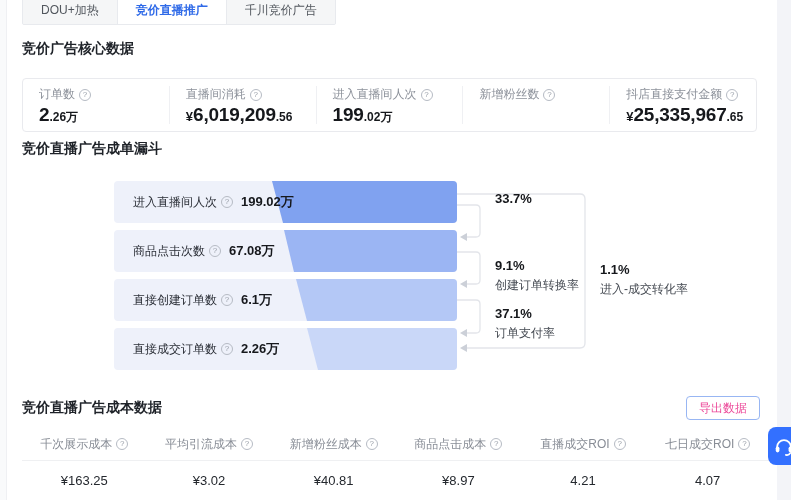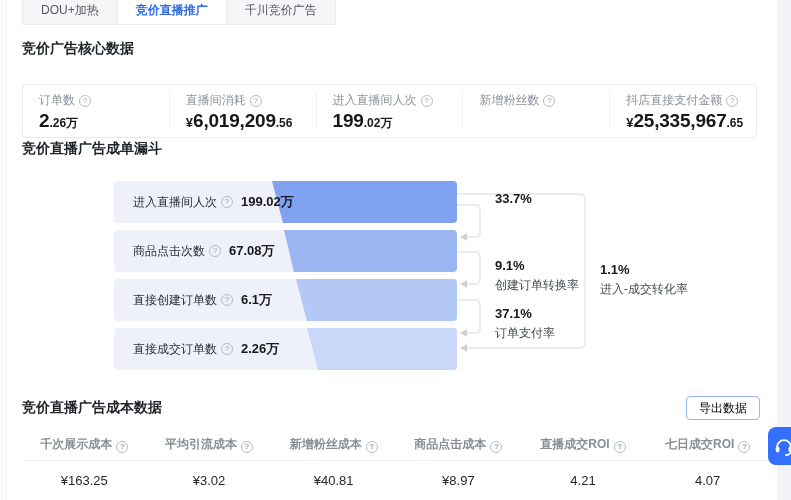--- a/index.html
+++ b/index.html
@@ -25,21 +25,21 @@
 
   
   .sec-title { position:absolute; left:22px; font-size:14px; font-weight:bold; color:#1f2329; }
 
   
   .qicon { display:inline-flex; align-items:center; justify-content:center;
     width:12px; height:12px; border:1px solid #b6bbc4; border-radius:50%;
     font-size:8px; line-height:1; color:#9aa0a9; margin-left:4px; vertical-align:-1px; }
 
   
-  .metric-card { position:absolute; left:22px; top:84px; width:735px; height:54px;
+  .metric-card { position:absolute; left:22px; top:78px; width:735px; height:54px;
     border:1px solid #e9eaee; border-radius:4px; background:#fff; display:flex; align-items:center; }
   .metric { flex:1; padding-left:16px; border-left:1px solid #eff0f3; height:38px;
     display:flex; flex-direction:column; justify-content:space-between; }
   .metric:first-child { border-left:none; }
   .metric-label { color:#8c919a; font-size:12px; white-space:nowrap; display:flex; align-items:center; }
   .metric-value { font-weight:bold; color:#16181c; line-height:1; white-space:nowrap; }
   .metric-value .cur { font-size:13px; }
   .metric-value .int { font-size:19px; letter-spacing:-0.2px; }
   .metric-value .dec { font-size:12px; }
 
@@ -58,25 +58,25 @@
   .fclip3 { clip-path: polygon(193px 0, 100% 0, 100% 100%, 204px 100%); }
   .bracket-svg { position:absolute; left:343px; top:0; }
   .rate-block { position:absolute; left:381px; width:110px; }
   .rate-block .rv { font-size:13px; font-weight:bold; color:#16181c; }
   .rate-block .rl { font-size:12px; color:#454a52; margin-top:4px; white-space:nowrap; }
   .overall-block { position:absolute; left:486px; top:81px; width:130px; }
 
   
   .export-btn { position:absolute; right:31px; top:396px; height:24px; padding:0 12px;
     display:flex; align-items:center; background:#fff; border:1px solid #98b6f3;
-    border-radius:4px; color:#000000; font-size:12px; cursor:pointer; }
+    border-radius:4px; color:#ec4899; font-size:12px; cursor:pointer; }
   .cost-table { position:absolute; left:22px; top:428px; width:748px; }
   .cost-head { display:flex; height:33px; align-items:center; border-bottom:1px solid #eff0f2; }
   .cost-head .cell { flex:1; text-align:center; color:#888d96; font-size:12px;
-    display:flex; align-items:flex-end; justify-content:center; white-space:nowrap;font-weight:bold; }
+    display:flex; align-items:center; justify-content:center; white-space:nowrap; }
   .cost-body { display:flex; height:39px; align-items:center; }
   .cost-body .cell { flex:1; text-align:center; color:#24282e; font-size:13px; }
 
   
   .service-btn { position:absolute; left:768px; top:427px; width:38px; height:38px;
     background:#3370ff; border-radius:8px; display:flex; align-items:center;
     cursor:pointer; padding-left:5px; }
 </style>
 </head>
 <body>

